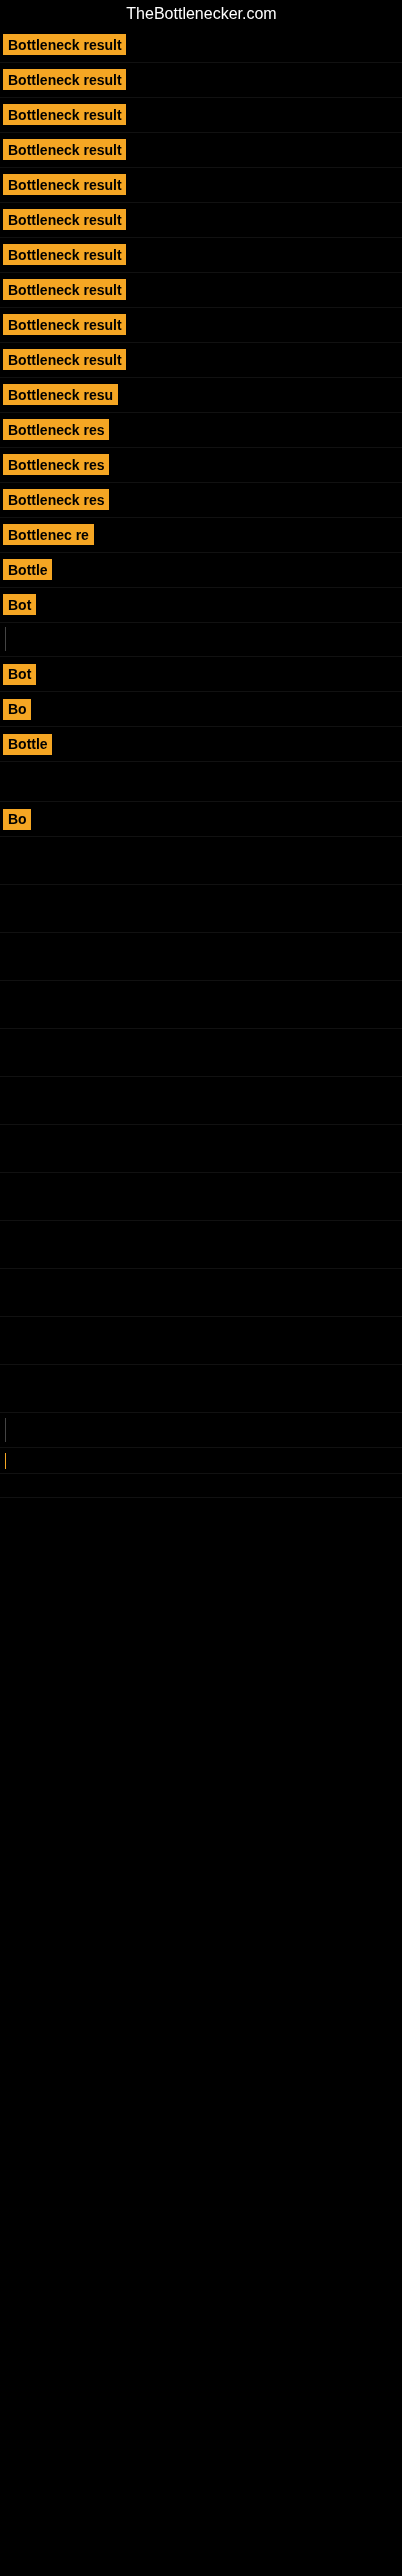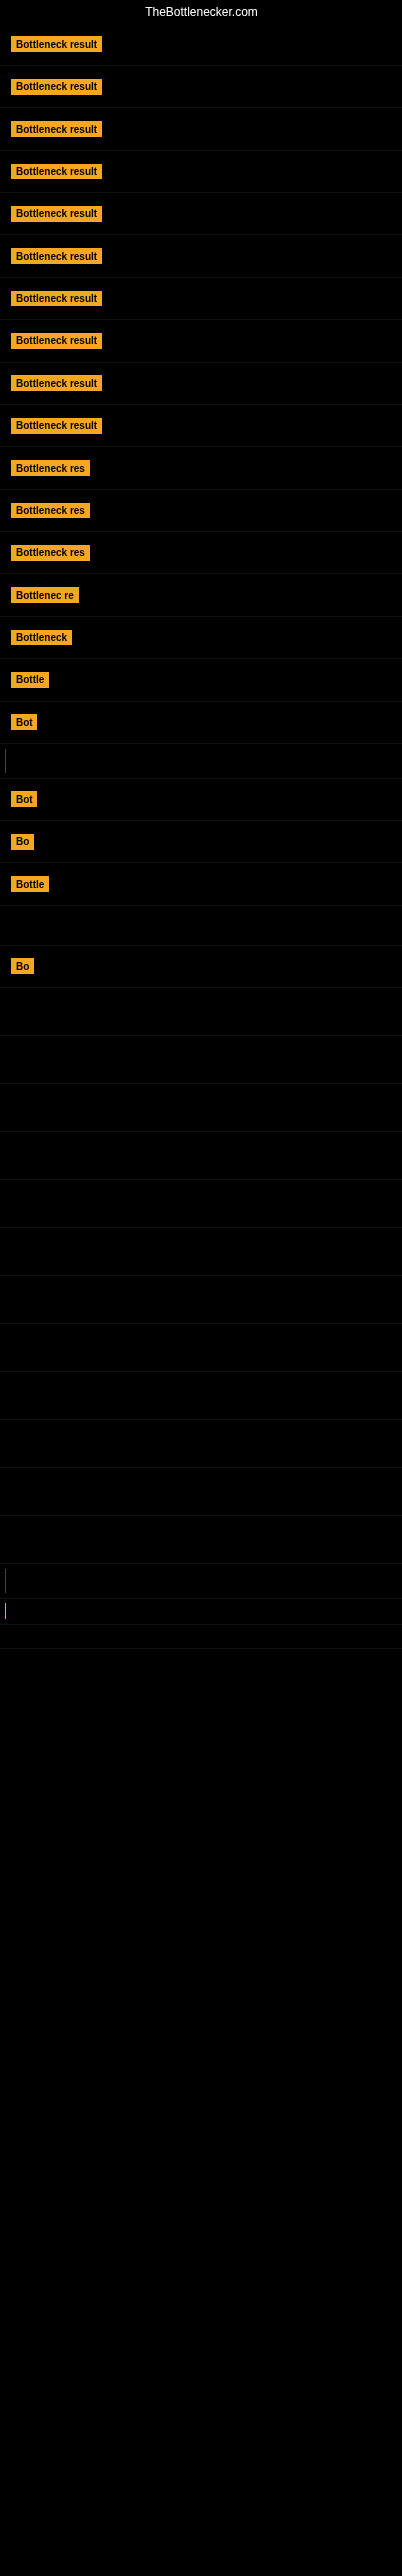--- a/index.html
+++ b/index.html
@@ -9,32 +9,32 @@
     }
     body {
       width: 403px;
       background-color: #000;
       font-family: Arial, sans-serif;
       position: relative;
     }
     .page-title {
       text-align: center;
       color: #fff;
-      font-size: 12px;
+      font-size: 16px;
       padding: 4.8px 0;
       background: #000;
     }
     .badge {
       display: inline-block;
       background-color: #f5a623;
       color: #000;
-      font-size: 10px;
+      font-size: 14px;
       font-weight: bold;
       padding: 2.4px 4.8px;
-      margin: 8px;
+      margin: 0;
       white-space: nowrap;
       overflow: hidden;
     }
     .row {
       display: flex;
       align-items: center;
       padding: 4.8px 3.2px;
       border-bottom: 0.8px solid #111;
       min-height: 35px;
     }
@@ -77,33 +77,33 @@
     <div class="row" style="min-height: 35px;">
       <span class="badge">Bottleneck result</span>
     </div>
     <div class="row" style="min-height: 35px;">
       <span class="badge">Bottleneck result</span>
     </div>
     <div class="row" style="min-height: 35px;">
       <span class="badge">Bottleneck result</span>
     </div>
     <div class="row" style="min-height: 35px;">
+      <span class="badge">Bottleneck resu</span>
+    </div>
+    <div class="row" style="min-height: 35px;">
       <span class="badge">Bottleneck res</span>
     </div>
     <div class="row" style="min-height: 35px;">
       <span class="badge">Bottleneck res</span>
     </div>
     <div class="row" style="min-height: 35px;">
       <span class="badge">Bottleneck res</span>
     </div>
     <div class="row" style="min-height: 35px;">
       <span class="badge">Bottlenec re</span>
-    </div>
-    <div class="row" style="min-height: 35px;">
-      <span class="badge">Bottleneck</span>
     </div>
     <div class="row" style="min-height: 35px;">
       <span class="badge">Bottle</span>
     </div>
     <div class="row" style="min-height: 35px;">
       <span class="badge">Bot</span>
     </div>
     <div class="row" style="min-height: 24px;">
       <div class="vertical-line"></div>
     </div>

